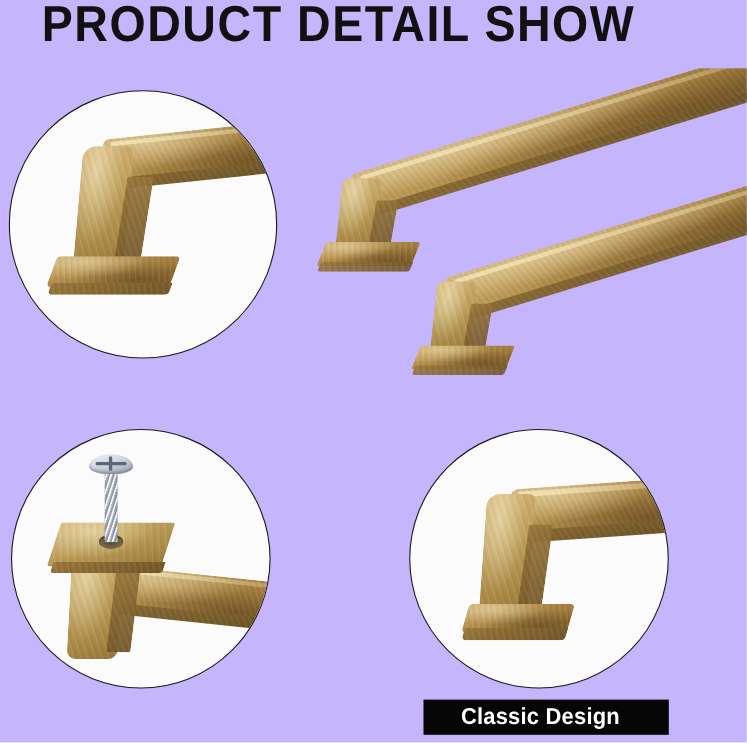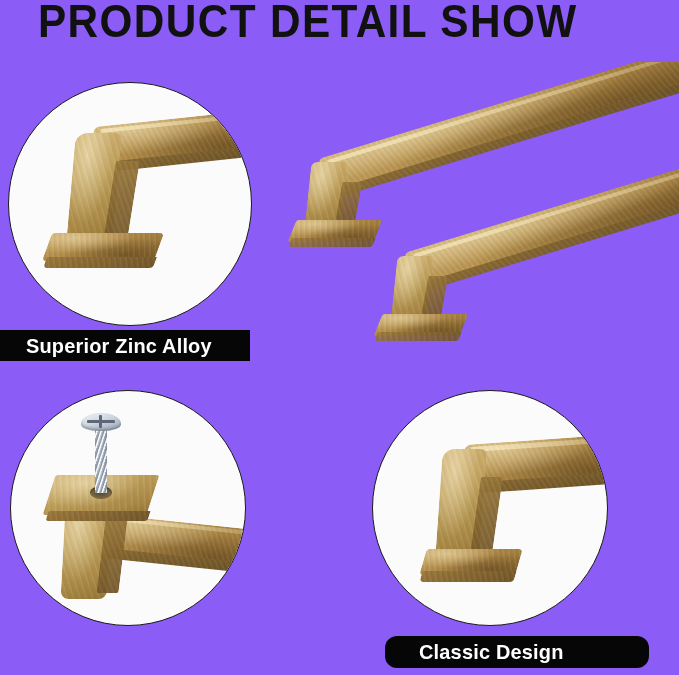--- a/index.html
+++ b/index.html
@@ -7,21 +7,21 @@
     padding: 0;
     background: #ffffff;
   }
   body {
     font-family: "Liberation Sans", sans-serif;
   }
   #page {
     position: relative;
     width: 679px;
     height: 675px;
-    background: #8b5cf6;
+    background: #c4b5fd;
     overflow: hidden;
   }
 
   
   #title {
     position: absolute;
     left: 38px;
     top: -2px;
     font-family: "Liberation Sans", sans-serif;
     font-weight: bold;
@@ -47,21 +47,21 @@
     font-family: "Liberation Sans", sans-serif;
     font-weight: bold;
     font-size: 21px;
     letter-spacing: 0.2px;
     white-space: nowrap;
     transform: scaleX(0.95);
     transform-origin: left center;
   }
   #cap-zinc   { left: 0px;   top: 330px; width: 250px; height: 31px; padding-left: 26px; }
   #cap-easy   { left: 0px;   top: 636px; width: 246px; height: 32px; padding-left: 44px; }
-  #cap-classic{ left: 385px; top: 636px; width: 264px; height: 32px; padding-left: 34px; border-radius: 12px; }
+  #cap-classic{ left: 385px; top: 636px; width: 223px; height: 32px; padding-left: 34px; }
 
   
   .circle {
     position: absolute;
     border-radius: 50%;
     background: #fbfbfb;
     border: 1.6px solid #1b1b1b;
     overflow: hidden;
     box-sizing: border-box;
   }
@@ -219,23 +219,20 @@
                   transform: skewX(-5deg); border-radius:12px 6px 2px 2px;"></div>
       <div class="brass-dark" style="left:100px; top:78px; width:24px; height:86px;
                   transform: skewX(-9deg); border-radius:2px; opacity:.95;"></div>
 
       <div class="brass" style="left:38px; top:150px; width:112px; height:28px;
                   transform: skewX(-20deg); border-radius:4px;"></div>
       <div class="brass-dark" style="left:36px; top:174px; width:110px; height:11px;
                   transform: skewX(-20deg); border-radius:0 0 4px 4px;"></div>
     </div>
   </div>
-  <div class="caption-bar" id="cap-zinc">
-    <span class="caption-text">Superior Zinc Alloy</span>
-  </div>
 
   <div class="circle" id="circle-easy">
     <div style="position:absolute; left:0; top:0; width:100%; height:100%;">
 
       <div class="brass" style="left:82px; top:122px; width:170px; height:40px;
                   transform: rotate(6deg); transform-origin:left center; border-radius:4px 0 0 6px;"></div>
       <div class="bevel-hi" style="left:86px; top:124px; width:166px; height:4px;
                   transform: rotate(6deg); transform-origin:left center; opacity:.8;"></div>
       <div class="brass-shadowside" style="left:84px; top:156px; width:168px; height:10px;
                   transform: rotate(6deg); transform-origin:left center;"></div>

